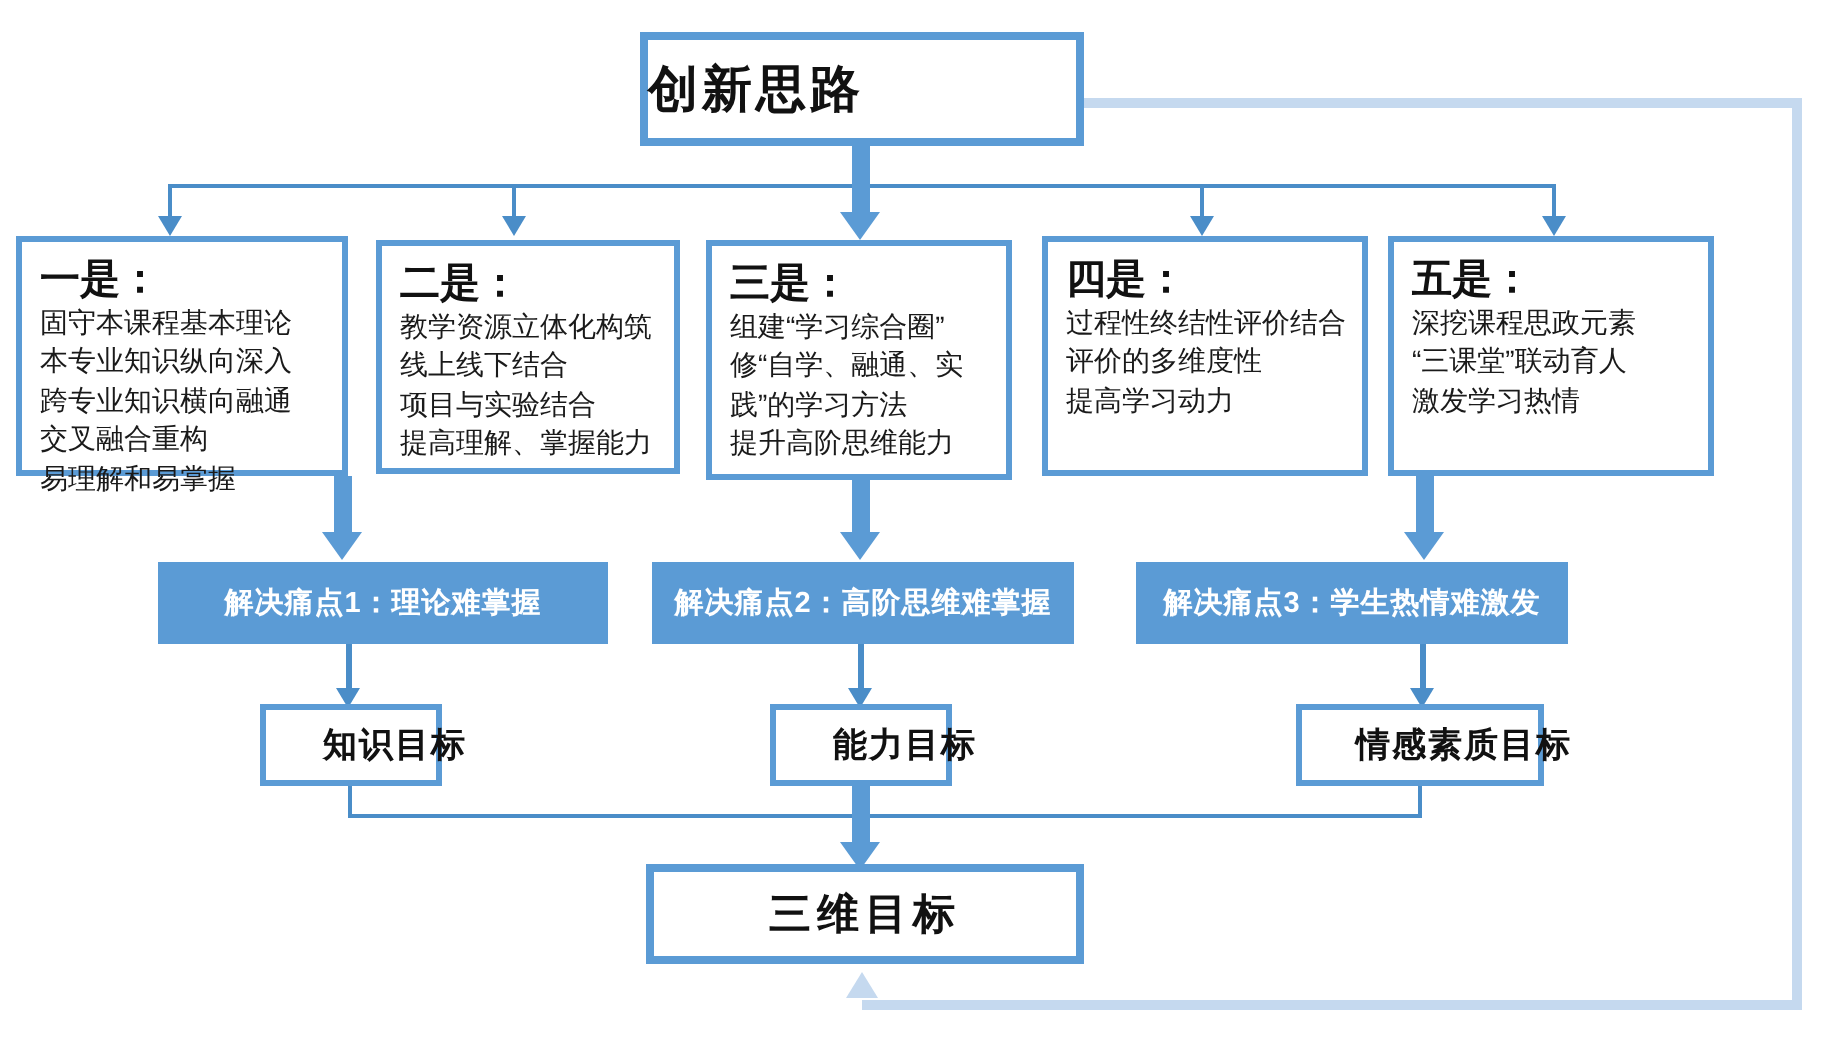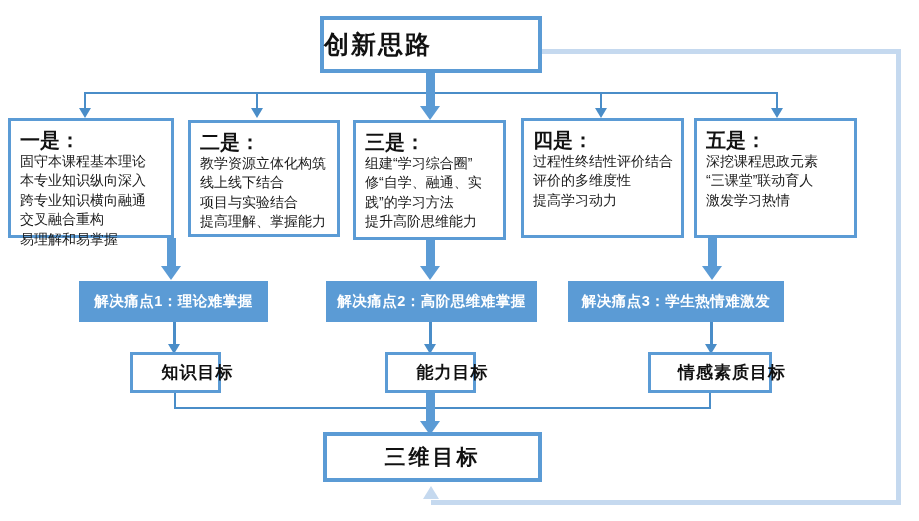--- a/index.html
+++ b/index.html
@@ -222,21 +222,21 @@
 
   <div class="fat-stem" style="left:167px; top:238px; width:9px; height:30px;"></div>
   <div class="arrow-down big" style="left:161px; top:266px;"></div>
 
   <div class="fat-stem" style="left:426px; top:240px; width:9px; height:29px;"></div>
   <div class="arrow-down big" style="left:420px; top:266px;"></div>
 
   <div class="fat-stem" style="left:708px; top:238px; width:9px; height:30px;"></div>
   <div class="arrow-down big" style="left:702px; top:266px;"></div>
 
-  <div class="painbar" style="left:79px; top:281px; width:189px; height:41px;">
+  <div class="painbar" style="left:79px; top:281px; width:225px; height:41px;">
     <span>解决痛点1：理论难掌握</span>
   </div>
 
   <div class="painbar" style="left:326px; top:281px; width:211px; height:41px;">
     <span>解决痛点2：高阶思维难掌握</span>
   </div>
 
   <div class="painbar" style="left:568px; top:281px; width:216px; height:41px;">
     <span>解决痛点3：学生热情难激发</span>
   </div>

